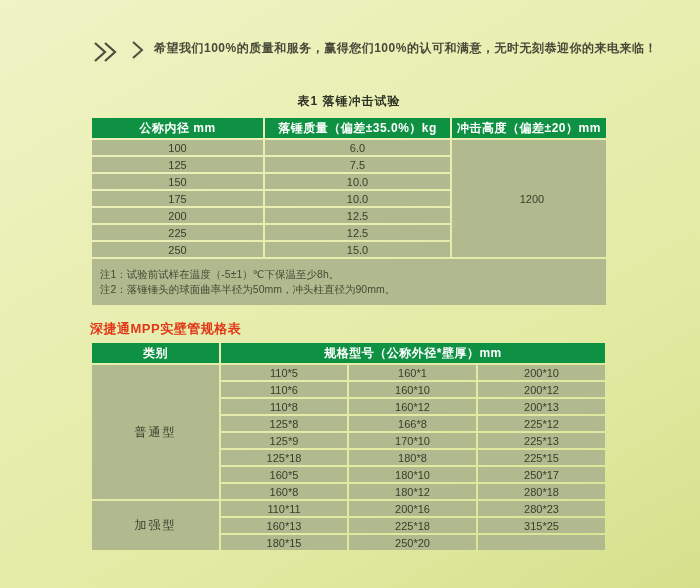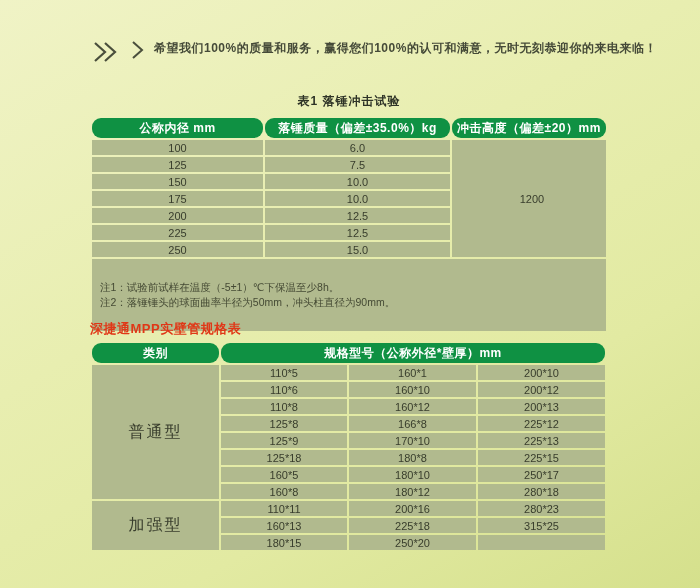--- a/index.html
+++ b/index.html
@@ -27,36 +27,36 @@
     text-align:center;font-size:12px;font-weight:bold;color:#2e3326;
     margin-bottom:6px;letter-spacing:1px;
   }
   table{border-collapse:separate;border-spacing:2px;table-layout:fixed;}
   th,td{
     background:#b1ba8e;color:#383d2c;font-size:11px;text-align:center;
     padding:0;overflow:hidden;white-space:nowrap;
   }
   th{
     background:#0f9143;color:#ffffff;font-size:12px;font-weight:bold;
-    height:20px;letter-spacing:.5px;border-radius:9px;
+    height:20px;letter-spacing:.5px;
   }
   .t1 td{height:15px;}
   .t1 .merged-cell{vertical-align:middle;font-size:11px;padding-left:6px;}
   .t1 .notes-cell{
-    text-align:left;padding:21px 8px;font-size:10.5px;line-height:1.45;
+    text-align:left;padding:8px 8px;font-size:10.5px;line-height:1.45;
     white-space:normal;color:#454a34;height:auto;
   }
   
   .spec-heading{
     position:absolute;left:90px;top:320px;
     font-size:13px;font-weight:bold;color:#e03717;letter-spacing:.5px;
   }
   .t2-wrap{position:absolute;left:90px;top:341px;width:519px;}
   .t2 td{height:15px;margin-top:44px;}
-  .t2 .category-cell{vertical-align:middle;font-size:16px;letter-spacing:2px;}
+  .t2 .category-cell{vertical-align:middle;font-size:12px;letter-spacing:2px;}
 </style>
 </head>
 <body>
 
 <div class="page">
 
   <div class="slogan-row">
     <svg width="30" height="24" viewBox="0 0 30 24">
       <polyline points="3,3 13,12 3,21" fill="none" stroke="#4a4f3c" stroke-width="2.2"></polyline>
       <polyline points="13,3 23,12 13,21" fill="none" stroke="#4a4f3c" stroke-width="2.2"></polyline>

